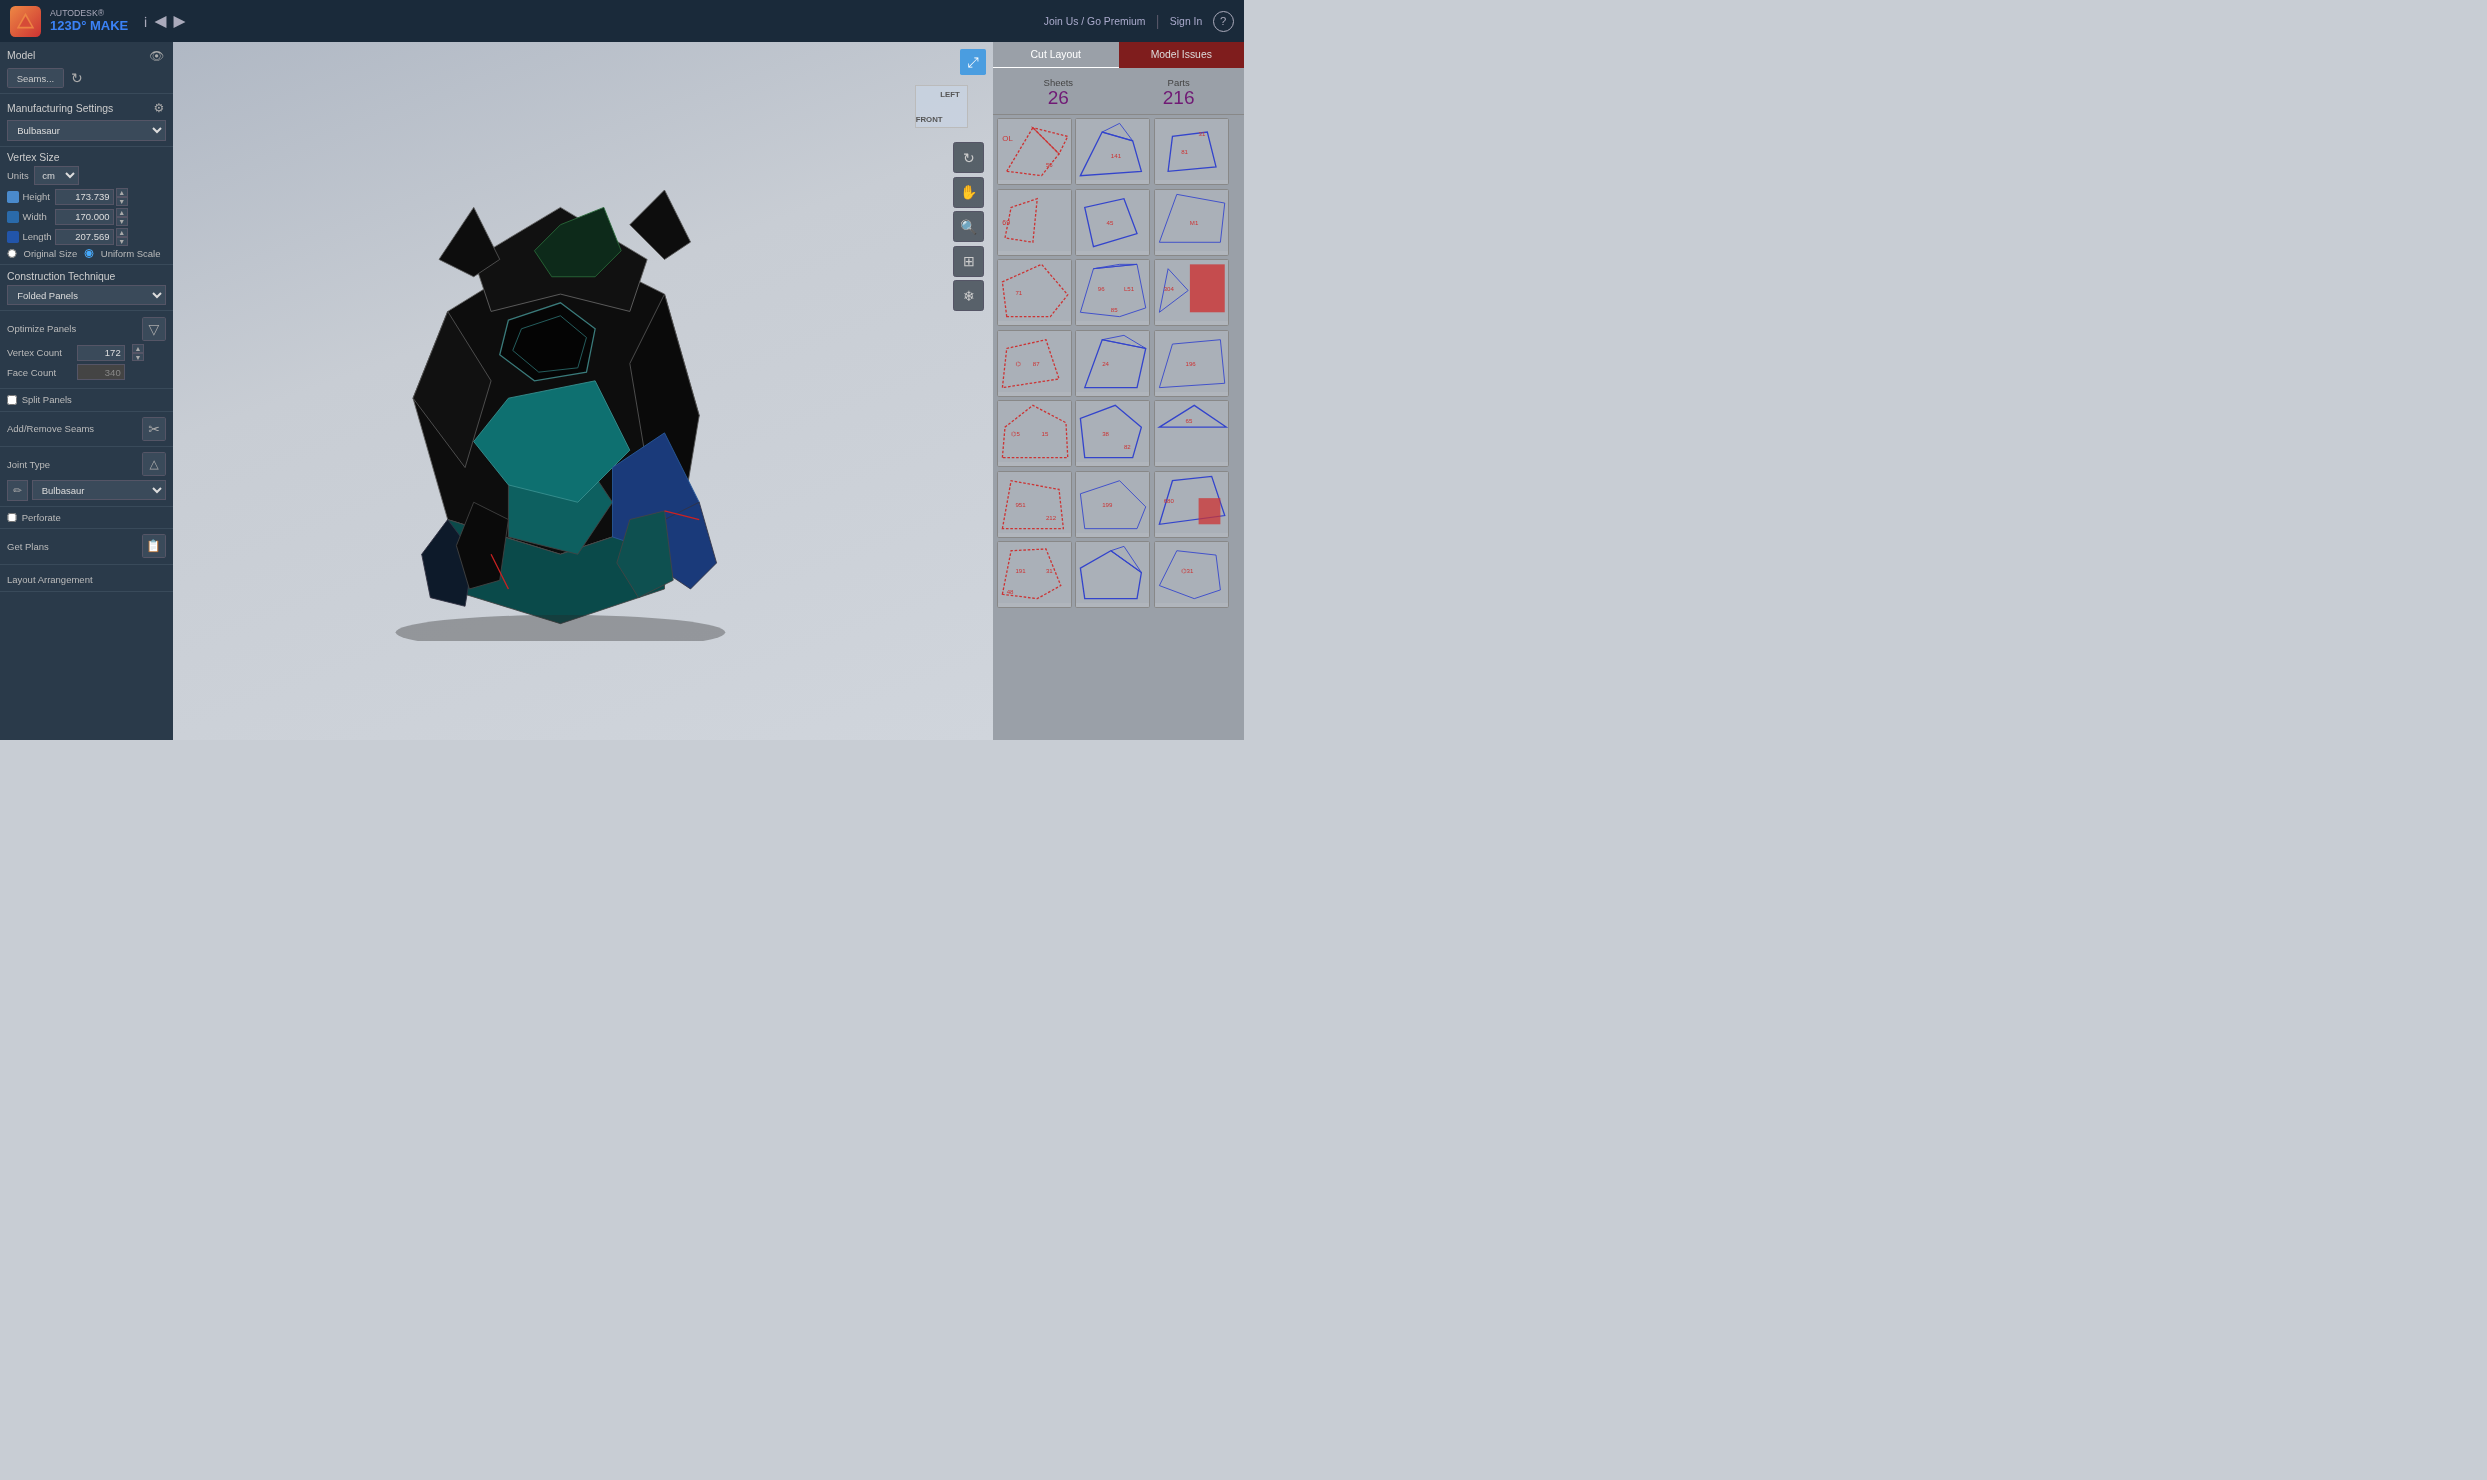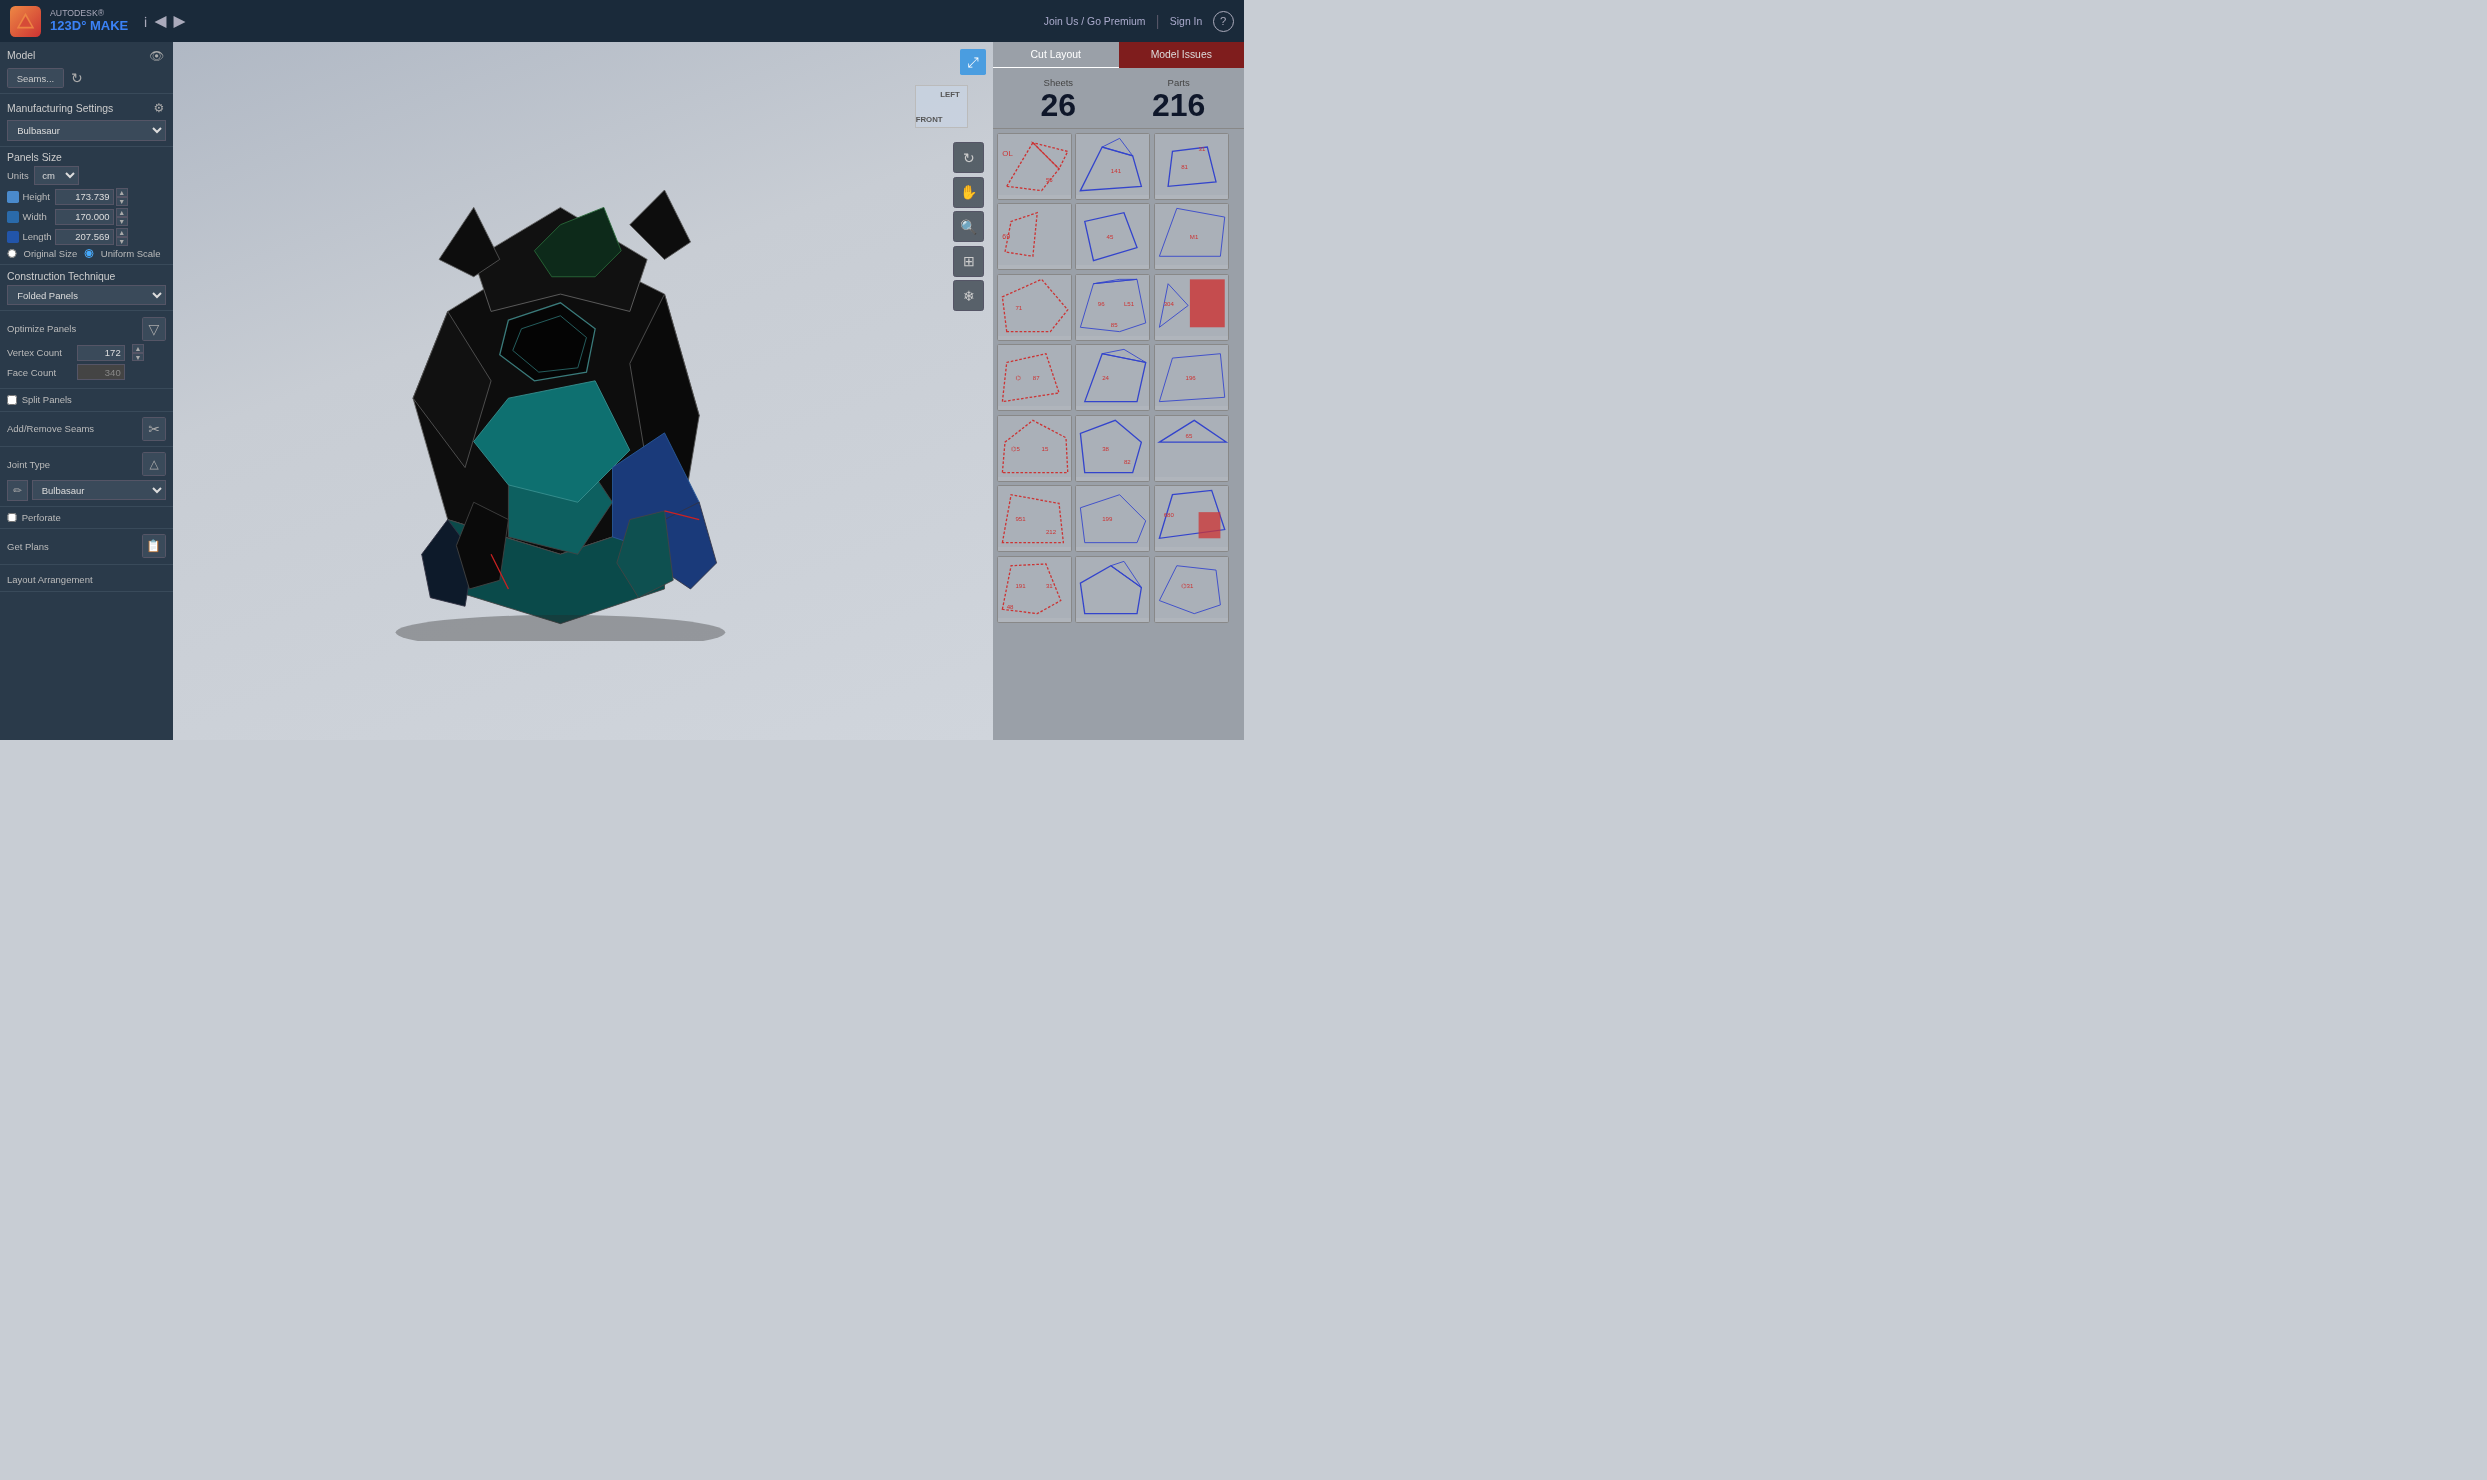--- a/index.html
+++ b/index.html
@@ -275,21 +275,21 @@
     }
 
     .panel-stats {
       display: flex; padding: 8.7px 5.2px 5.2px;
       border-bottom: 0.9px solid #888;
     }
     .stat-col {
       flex: 1; text-align: center;
     }
     .stat-label { color: #444; font-size: 9.5px; }
-    .stat-value { color: #0f172a; font-size: 32px; font-weight: bold; line-height: 1.1; }
+    .stat-value { color: #701a75; font-size: 19px; font-weight: normal; line-height: 1.1; }
 
     .sheet-grid {
       flex: 1;
       overflow-y: auto;
       padding: 3.5px;
       display: flex;
       flex-wrap: wrap;
       gap: 3.5px;
       align-content: flex-start;
     }
@@ -353,21 +353,21 @@
       </div>
       <div class="dropdown-row">
         <select class="dropdown-select">
           <option>Bulbasaur</option>
         </select>
       </div>
     </div>
 
     <div class="sidebar-section">
       <div class="section-header">
-        <span>Panels Size</span>
+        <span>Vertex Size</span>
       </div>
 
       <div class="units-row">
         <span class="units-label">Units</span>
         <select class="units-select">
           <option>cm</option><option>mm</option><option>in</option><option>ft</option>
         </select>
       </div>
 
       <div class="row-controls">

